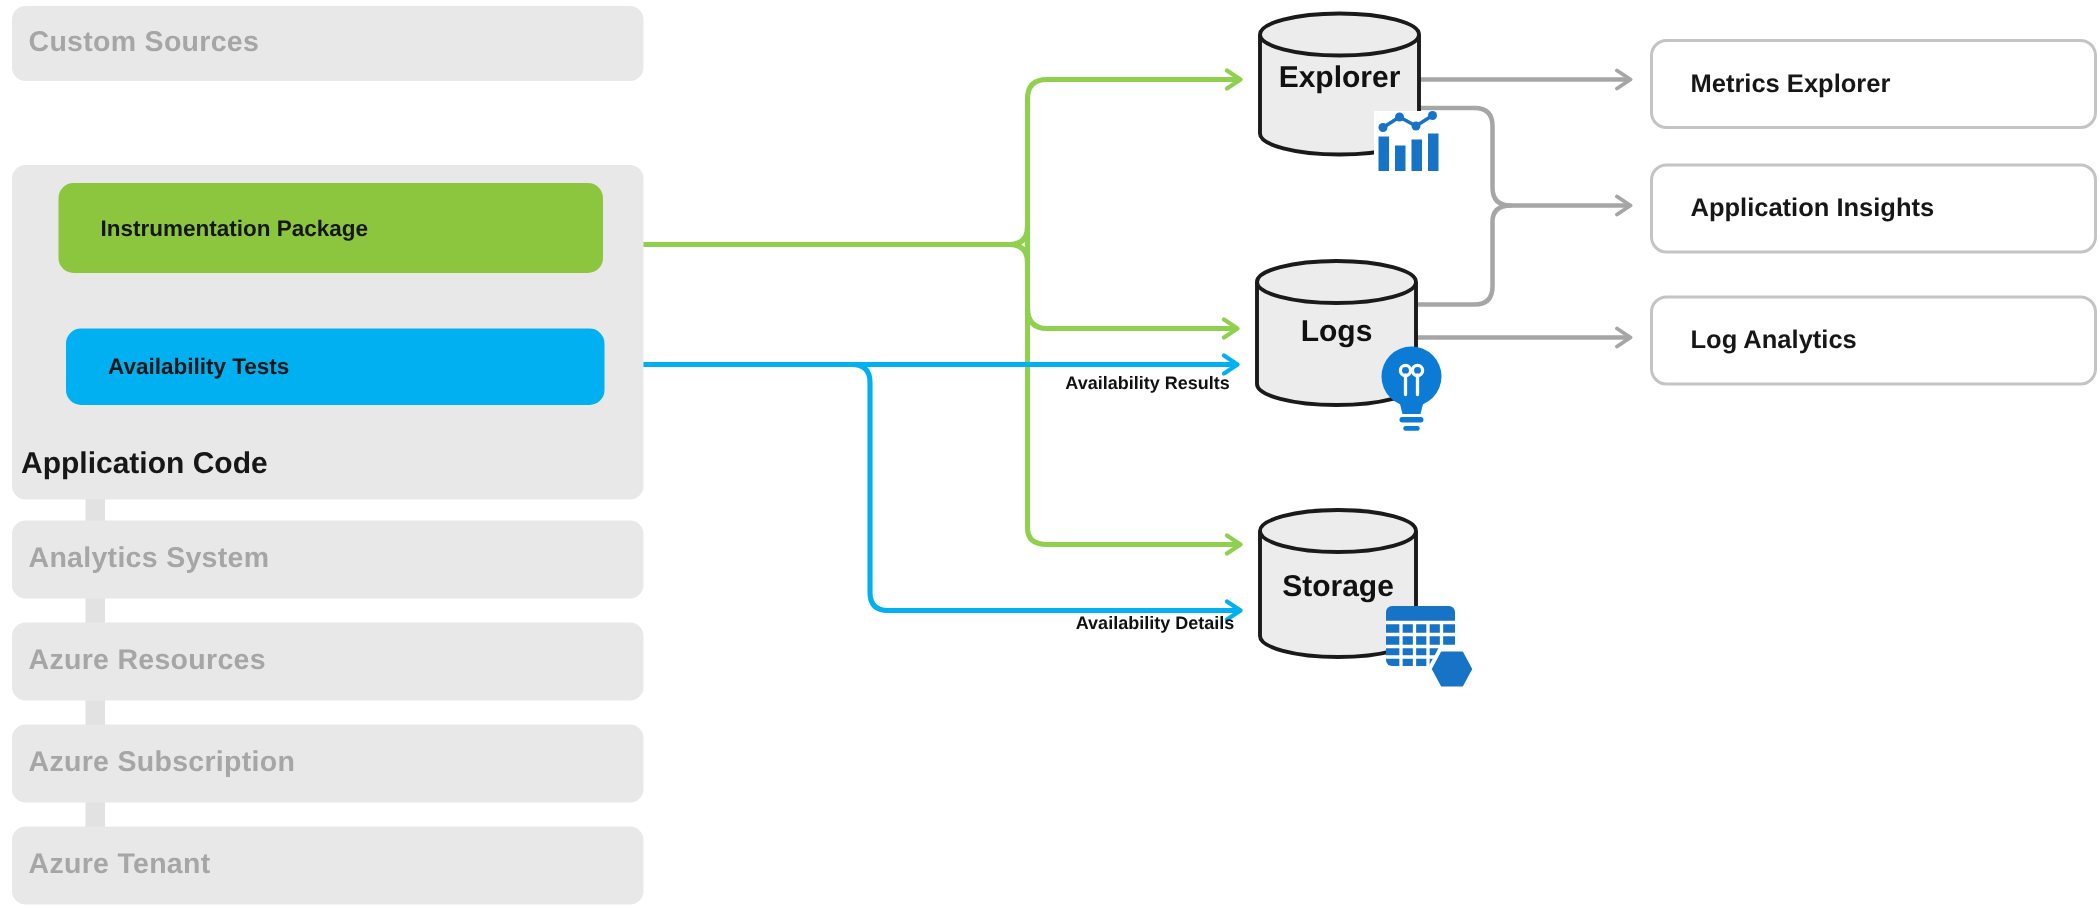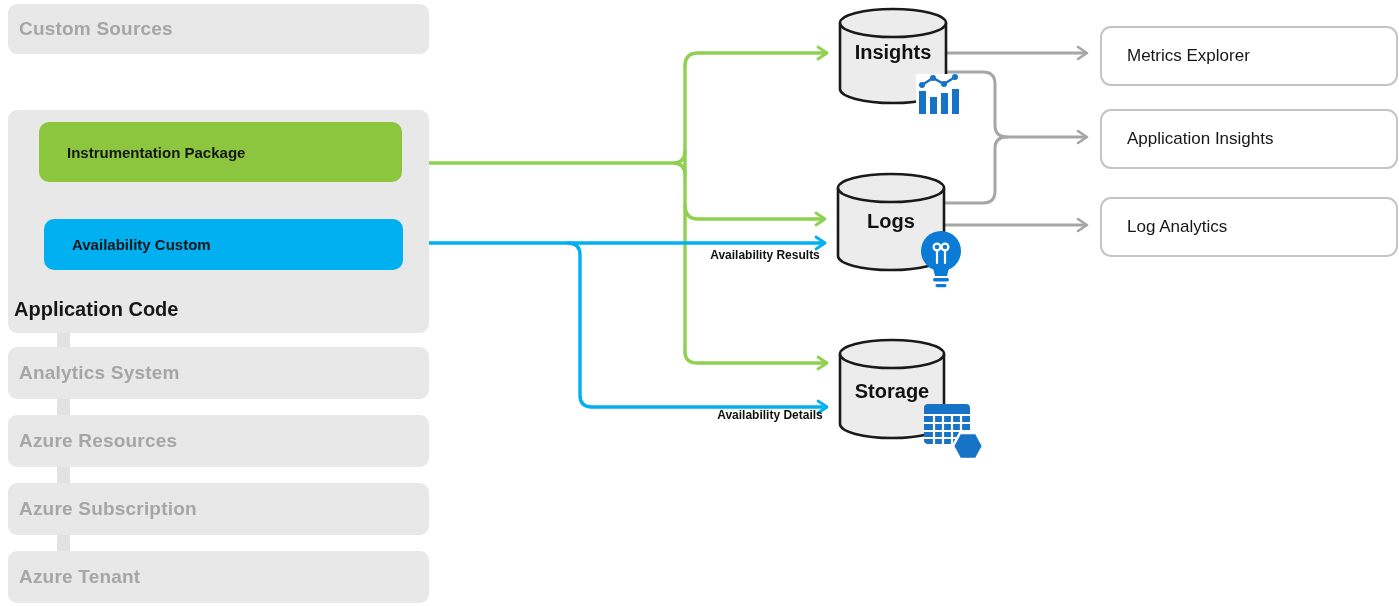--- a/index.html
+++ b/index.html
@@ -30,21 +30,21 @@
   .cyl{position:absolute;}
   .cyl .cyl-label{
     position:absolute;left:0;width:100%;text-align:center;
     font-size:20px;font-weight:700;color:#111;
   }
   .icon{position:absolute;}
   .dest{
     position:absolute;background:#ffffff;border:2px solid #c4c4c4;border-radius:11px;
     display:flex;align-items:center;box-shadow:0 0 0 1px rgba(255,255,255,0);
   }
-  .dest .dlabel{padding-left:25px;font-size:17px;font-weight:400;color:#171717;white-space:nowrap;}
+  .dest .dlabel{padding-left:25px;font-size:17px;font-weight:700;color:#171717;white-space:nowrap;}
   .edge-label{
     position:absolute;text-align:center;font-size:12px;font-weight:700;color:#111;
     line-height:15px;
   }
 </style>
 </head>
 <body>
 
 <div class="stage">
 
@@ -89,21 +89,21 @@
 
   <div class="gbox" style="left:8px;top:4px;width:421px;height:50px;">
     <span class="glabel">Custom Sources</span>
   </div>
 
   <div class="gbox app-container" style="left:8px;top:110px;width:421px;height:223px;">
     <div class="pill green" style="left:31px;top:12px;width:363px;height:60px;">
       <span class="plabel">Instrumentation Package</span>
     </div>
     <div class="pill blue" style="left:36px;top:109px;width:359px;height:51px;">
-      <span class="plabel">Availability Custom</span>
+      <span class="plabel">Availability Tests</span>
     </div>
     <div class="app-label" style="left:6px;top:188px;text-align:right;">Application Code</div>
   </div>
 
   <div class="gbox" style="left:8px;top:347px;width:421px;height:52px;">
     <span class="glabel">Analytics System</span>
   </div>
   <div class="gbox" style="left:8px;top:415px;width:421px;height:52px;">
     <span class="glabel">Azure Resources</span>
   </div>
@@ -112,21 +112,21 @@
   </div>
   <div class="gbox" style="left:8px;top:551px;width:421px;height:52px;">
     <span class="glabel">Azure Tenant</span>
   </div>
 
   <div class="cyl" style="left:838px;top:7px;width:110px;height:98px;">
     <svg width="110" height="98" viewBox="0 0 110 98">
       <path d="M2,16 V82 A53,14 0 0 0 108,82 V16" fill="#ececec" stroke="#1a1a1a" stroke-width="2.6"></path>
       <ellipse cx="55" cy="16" rx="53" ry="14" fill="#ececec" stroke="#1a1a1a" stroke-width="2.6"></ellipse>
     </svg>
-    <span class="cyl-label" style="top:34px;">Insights</span>
+    <span class="cyl-label" style="top:34px;">Explorer</span>
   </div>
 
   <div class="cyl" style="left:836px;top:172px;width:110px;height:100px;">
     <svg width="110" height="100" viewBox="0 0 110 100">
       <path d="M2,16 V84 A53,14 0 0 0 108,84 V16" fill="#ececec" stroke="#1a1a1a" stroke-width="2.6"></path>
       <ellipse cx="55" cy="16" rx="53" ry="14" fill="#ececec" stroke="#1a1a1a" stroke-width="2.6"></ellipse>
     </svg>
     <span class="cyl-label" style="top:38px;">Logs</span>
   </div>
 

